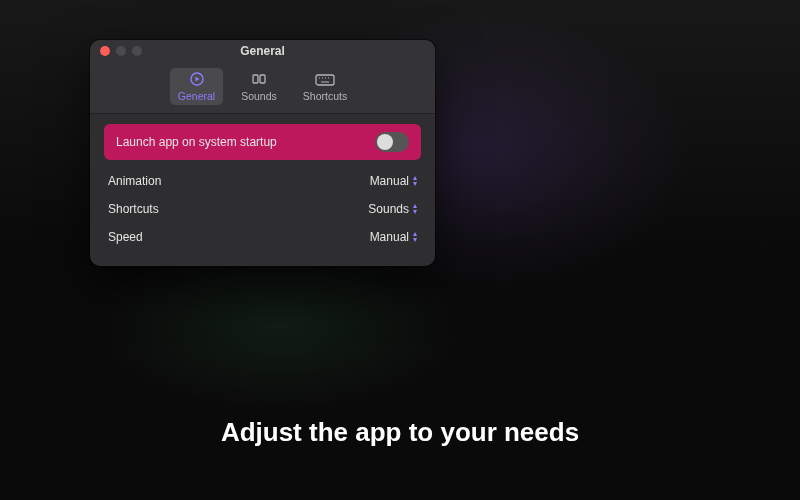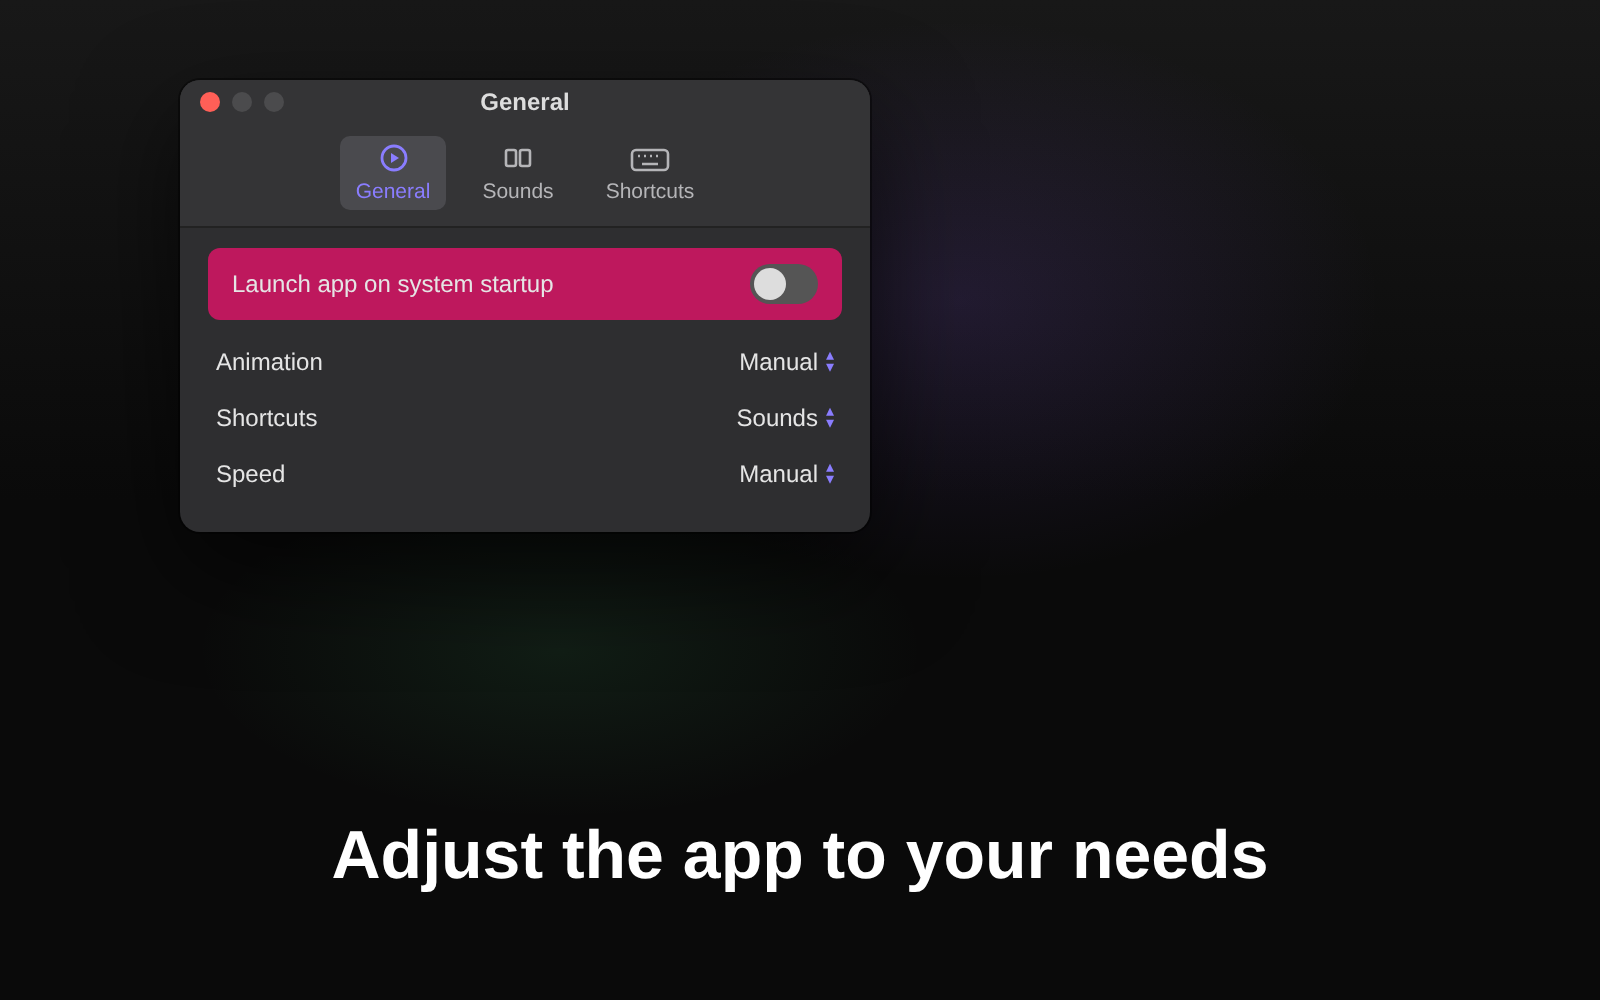--- a/index.html
+++ b/index.html
@@ -135,21 +135,21 @@
     width: 16px; height: 16px; display: flex; align-items: center; justify-content: center;
     color: #9a9aa0; font-size: 12px;
   }
 
   
   .hero {
     position: absolute; bottom: 40px; left: 0; right: 0;
     text-align: center;
     color: #fff;
   }
-  .hero h1 { font-size: 34px; font-weight: 700; margin-bottom: 12px; }
+  .hero h1 { font-size: 26px; font-weight: 700; margin-bottom: 12px; }
   .hero p { font-size: 15px; color: #d5d5d8; font-weight: 300; }
 
   
   .win-general { left: 90px; top: 40px; width: 345px; }
   .win-shortcuts { left: 370px; top: 130px; width: 278px; z-index: -1; }
 </style>
 </head>
 <body>
 
 <div class="bg-glow"></div>

